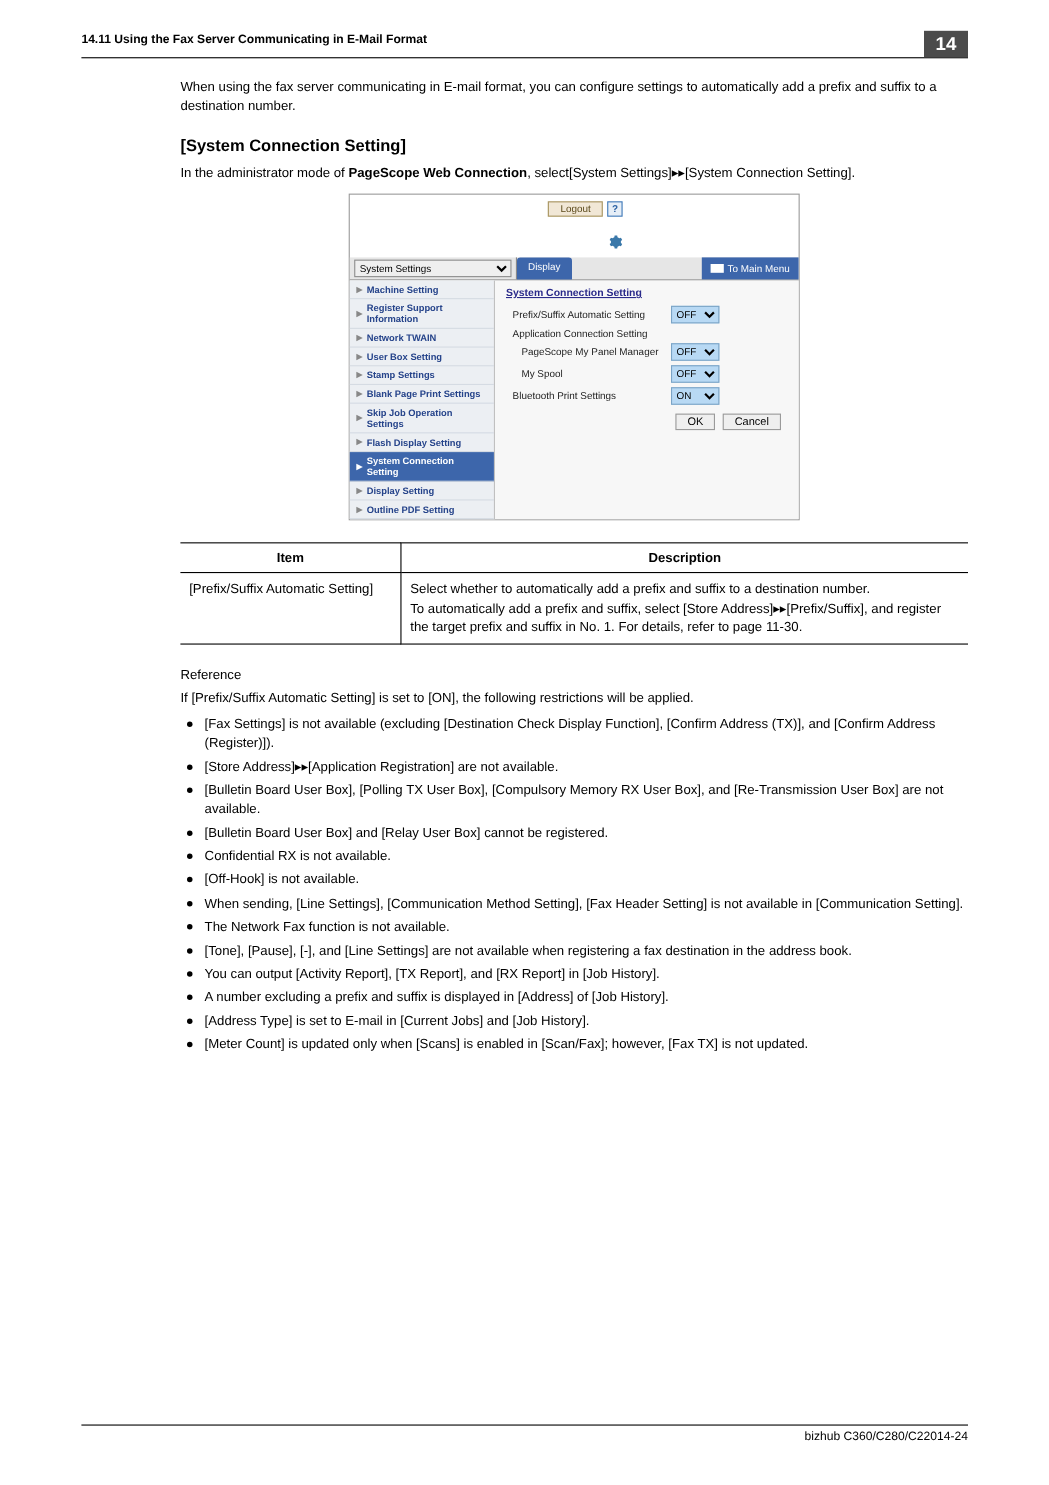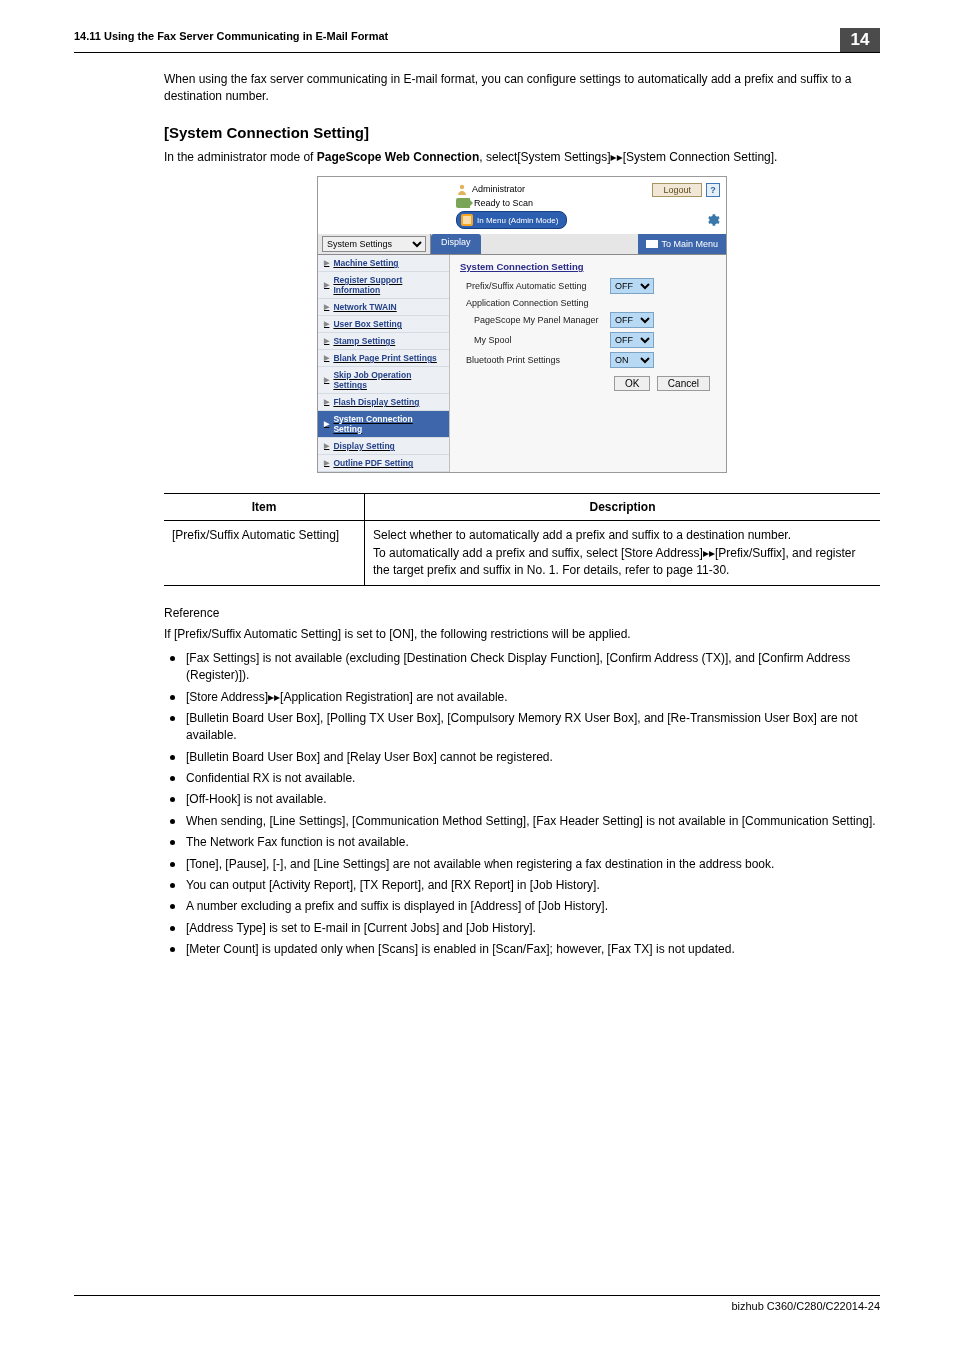--- a/index.html
+++ b/index.html
@@ -167,21 +167,21 @@
       color: #3a78a9;
       font-size: 13px;
     }
 
     .shot-tabs {
       display: flex;
       border-bottom: 1px solid #8a8a8a;
       background: #e6e6e6;
     }
     .shot-tabs-left {
-      width: 113px;
+      width: 152px;
       padding: 2px 4px;
       border-right: 1px solid #8a8a8a;
     }
     .sel {
       width: 100%;
       font-size: 9px;
       height: 16px;
       border: 1px solid #8a8a8a;
     }
     .tab-active {
@@ -208,21 +208,20 @@
     }
 
     .shot-body {
       display: flex;
       background: #f7f7f7;
     }
     .side {
       width: 132px;
       background: #eceff3;
       border-right: 1px solid #c0c0c0;
-      text-decoration: underline;
     }
     .side-item {
       display: flex;
       align-items: center;
       gap: 4px;
       padding: 3px 6px;
       color: #25438a;
       font-size: 8.5px;
       font-weight: bold;
       border-bottom: 1px solid #d5dbe3;
@@ -358,43 +357,20 @@
 
   <h3 class="h2 body-indent">[System Connection Setting]</h3>
   <p class="h2-under body-indent">
     <span>In the administrator mode of </span><span class="bold">PageScope Web Connection</span><span>, select[System Settings]▸▸[System Connection Setting].</span>
   </p>
 
   <div class="shot-wrap">
     <div class="shot">
       <div class="shot-top">
         <div class="shot-top-left"></div>
-        <div class="shot-top-center">
-          <div class="admin-line">
-            <span class="admin-icon">
-              <svg width="12" height="12" viewBox="0 0 12 12">
-                  <circle cx="6" cy="4" r="2.2" fill="#e4b35e"></circle>
-                  <path d="M2 12c0-2.2 1.8-4 4-4s4 1.8 4 4" fill="#e4b35e"></path>
-                </svg>
-            </span>
-            <span>Administrator</span>
-          </div>
-          <div class="ready-row">
-            <span class="ready-icon"></span>
-            <span>Ready to Scan</span>
-          </div>
-          <div class="mode-pill">
-            <span class="mode-pill-icon">
-              <svg width="10" height="10" viewBox="0 0 10 10">
-                  <rect x="1" y="1" width="8" height="8" fill="#fff" opacity="0.6"></rect>
-                </svg>
-            </span>
-            <span>In Menu (Admin Mode)</span>
-          </div>
-        </div>
         <div style="width:110px;">
           <div class="logout-row">
             <span class="logout-btn">Logout</span>
             <span class="help-btn">?</span>
           </div>
           <div class="gear-row">
             <span class="gear-icon">
               <svg width="14" height="14" viewBox="0 0 24 24">
                   <path fill="#3a78a9" d="M12 8a4 4 0 100 8 4 4 0 000-8zm9.4 4c0-.6 0-1.1-.1-1.6l2.1-1.6-2-3.5-2.5 1a8 8 0 00-2.8-1.6L15.6 2h-4l-.5 2.7A8 8 0 008.3 6.3l-2.5-1-2 3.5 2.1 1.6c-.1.5-.1 1-.1 1.6s0 1.1.1 1.6l-2.1 1.6 2 3.5 2.5-1a8 8 0 002.8 1.6l.5 2.7h4l.5-2.7a8 8 0 002.8-1.6l2.5 1 2-3.5-2.1-1.6c.1-.5.1-1 .1-1.6z"></path>
                 </svg>

